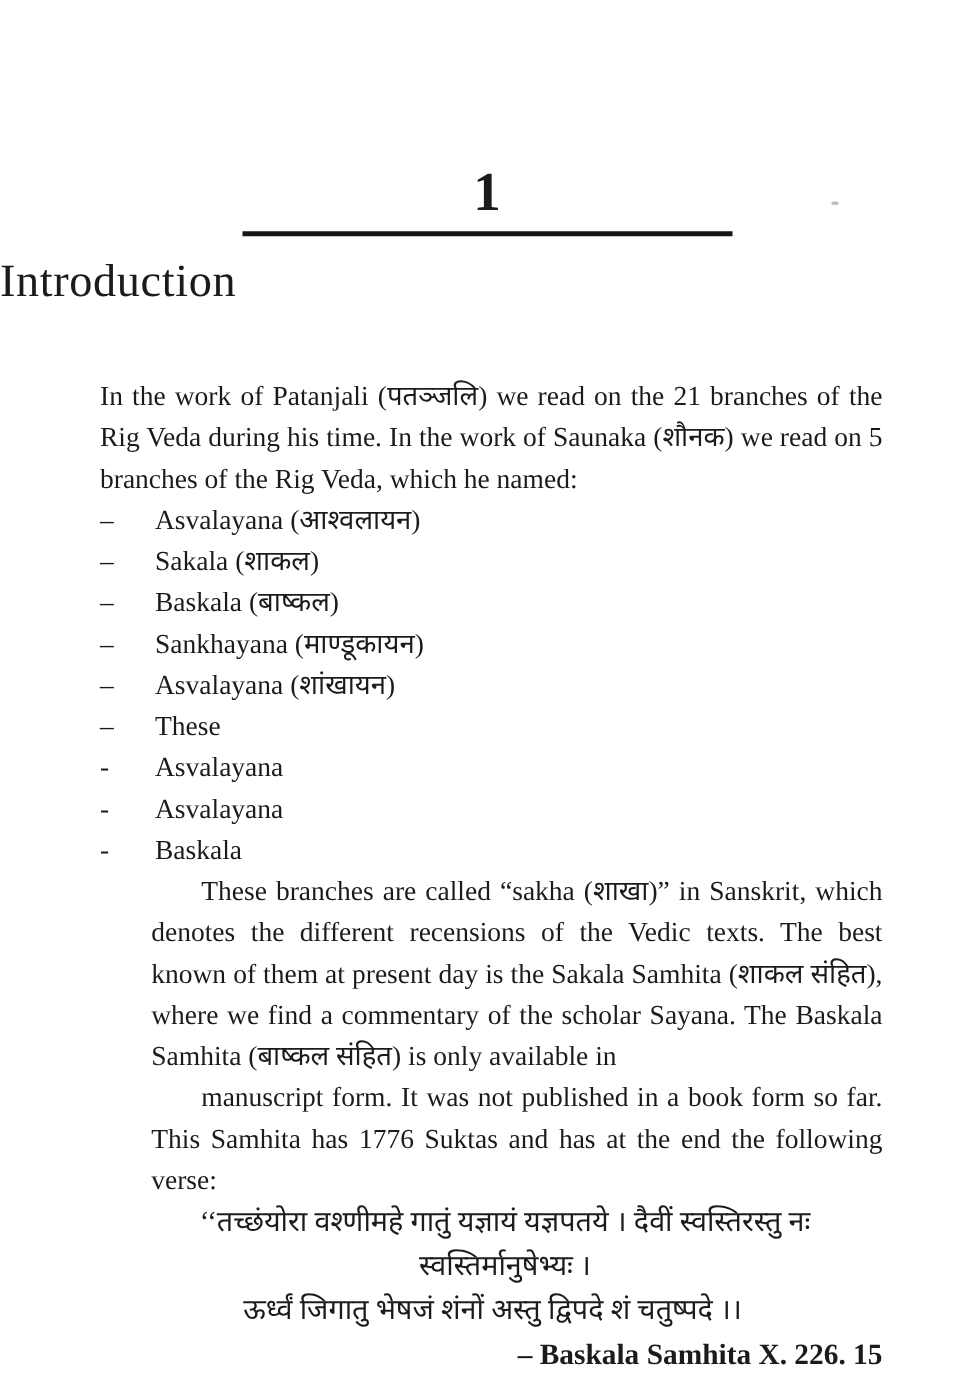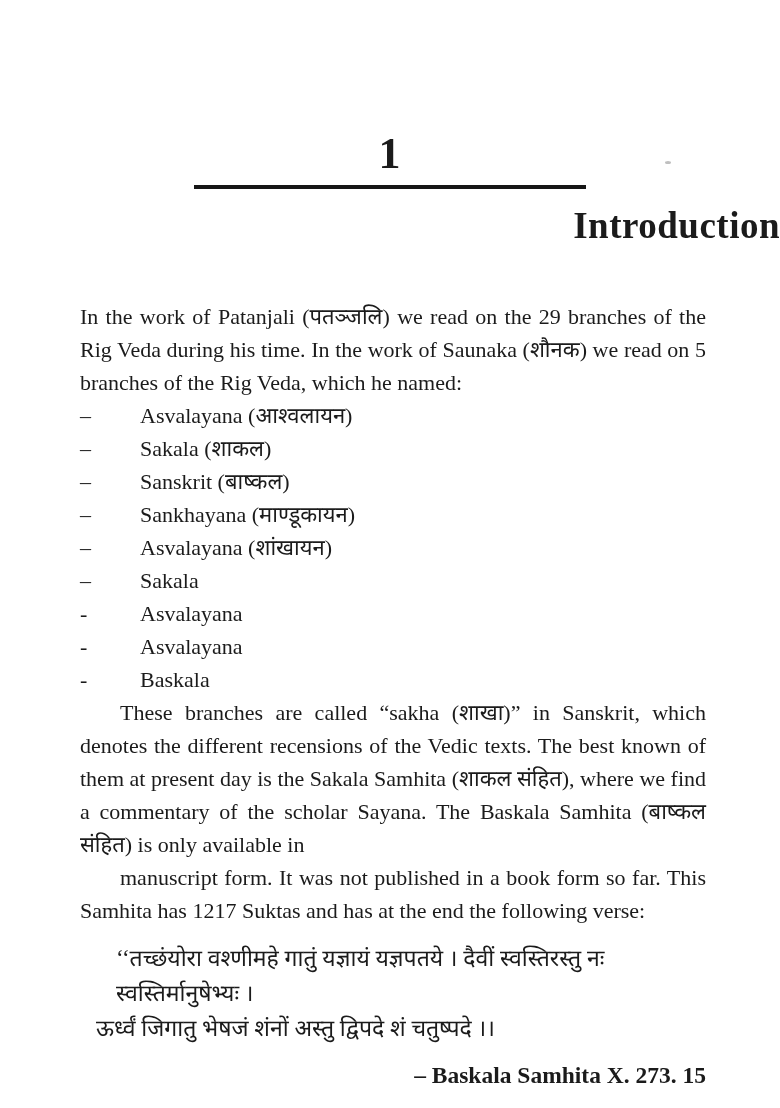--- a/index.html
+++ b/index.html
@@ -26,56 +26,56 @@
     letter-spacing: 1px;
   }
   .chapter-rule {
     width: 392px;
     margin: 9px auto 0 auto;
     border: 0;
     border-top: 4px solid #161616;
   }
   .chapter-title {
     margin: 15px 0 0 0;
-    text-align: right;
+    text-align: left;
     font-size: 37px;
-    font-weight: bold;
+    font-weight: normal;
     line-height: 1.2;
     letter-spacing: 0.5px;
   }
   .body-text {
     margin: 52px 74px 0 80px;
     font-size: 22px;
     line-height: 33px;
     text-align: justify;
   }
   .para {
     margin: 0;
   }
   .para.first-indent {
     text-indent: 40px;
+    margin-left: 41px;
   }
   .branch-list {
     margin: 0;
   }
   .list-row {
     display: flex;
     text-align: left;
   }
   .list-row .marker {
     flex: 0 0 44px;
     width: 44px;
   }
   .list-row .label {
     flex: 1;
-    margin-left: 16px;
   }
   .verse-block {
-    margin: 14px;
-    text-align: left;
+    margin: 0;
+    text-align: center;
     font-size: 23px;
     line-height: 35px;
   }
   .verse-line-1 {
     margin: 0;
     padding-left: 22px;
   }
   .verse-line-2 {
     margin: 0;
     padding-left: 2px;
@@ -106,53 +106,53 @@
   <div class="chapter-number">1</div>
 
   <hr class="chapter-rule">
 
   <h1 class="chapter-title">Introduction</h1>
 
   <div class="scan-speck"></div>
 
   <div class="body-text">
 
-    <p class="para">In the work of Patanjali (पतञ्जलि) we read on the 29 branches of the Rig Veda during his time. In the work of Saunaka (शौनक) we read on 5 branches of the Rig Veda, which he named:</p>
+    <p class="para">In the work of Patanjali (पतञ्जलि) we read on the 21 branches of the Rig Veda during his time. In the work of Saunaka (शौनक) we read on 5 branches of the Rig Veda, which he named:</p>
 
     <div class="branch-list">
 
       <div class="list-row">
         <span class="marker">–</span>
         <span class="label">Asvalayana (आश्वलायन)</span>
       </div>
 
       <div class="list-row">
         <span class="marker">–</span>
         <span class="label">Sakala (शाकल)</span>
       </div>
 
       <div class="list-row">
         <span class="marker">–</span>
-        <span class="label">Sanskrit (बाष्कल)</span>
+        <span class="label">Baskala (बाष्कल)</span>
       </div>
 
       <div class="list-row">
         <span class="marker">–</span>
         <span class="label">Sankhayana (माण्डूकायन)</span>
       </div>
 
       <div class="list-row">
         <span class="marker">–</span>
         <span class="label">Asvalayana (शांखायन)</span>
       </div>
 
 
       <div class="list-row">
         <span class="marker">–</span>
-        <span class="label">Sakala</span>
+        <span class="label">These</span>
       </div>
 
       <div class="list-row">
         <span class="marker">-</span>
         <span class="label">Asvalayana</span>
       </div>
 
       <div class="list-row">
         <span class="marker">-</span>
         <span class="label">Asvalayana</span>
@@ -160,24 +160,24 @@
 
       <div class="list-row">
         <span class="marker">-</span>
         <span class="label">Baskala</span>
       </div>
 
     </div>
 
     <p class="para first-indent">These branches are called “sakha (शाखा)” in Sanskrit, which denotes the different recensions of the Vedic texts. The best known of them at present day is the Sakala Samhita (शाकल संहित), where we find a commentary of the scholar Sayana. The Baskala Samhita (बाष्कल संहित) is only available in</p>
 
-    <p class="para first-indent">manuscript form. It was not published in a book form so far. This Samhita has 1217 Suktas and has at the end the following verse:</p>
+    <p class="para first-indent">manuscript form. It was not published in a book form so far. This Samhita has 1776 Suktas and has at the end the following verse:</p>
 
     <div class="verse-block">
       <p class="verse-line-1">‘‘तच्छंयोरा वश्णीमहे गातुं यज्ञायं यज्ञपतये । दैवीं स्वस्तिरस्तु नः स्वस्तिर्मानुषेभ्यः ।</p>
       <p class="verse-line-2">ऊर्ध्वं जिगातु भेषजं शंनों अस्तु द्विपदे शं चतुष्पदे ।।</p>
     </div>
 
-    <p class="attribution">– Baskala Samhita X. 273. 15</p>
+    <p class="attribution">– Baskala Samhita X. 226. 15</p>
 
   </div>
 
 </div>
 
 </body></html>

